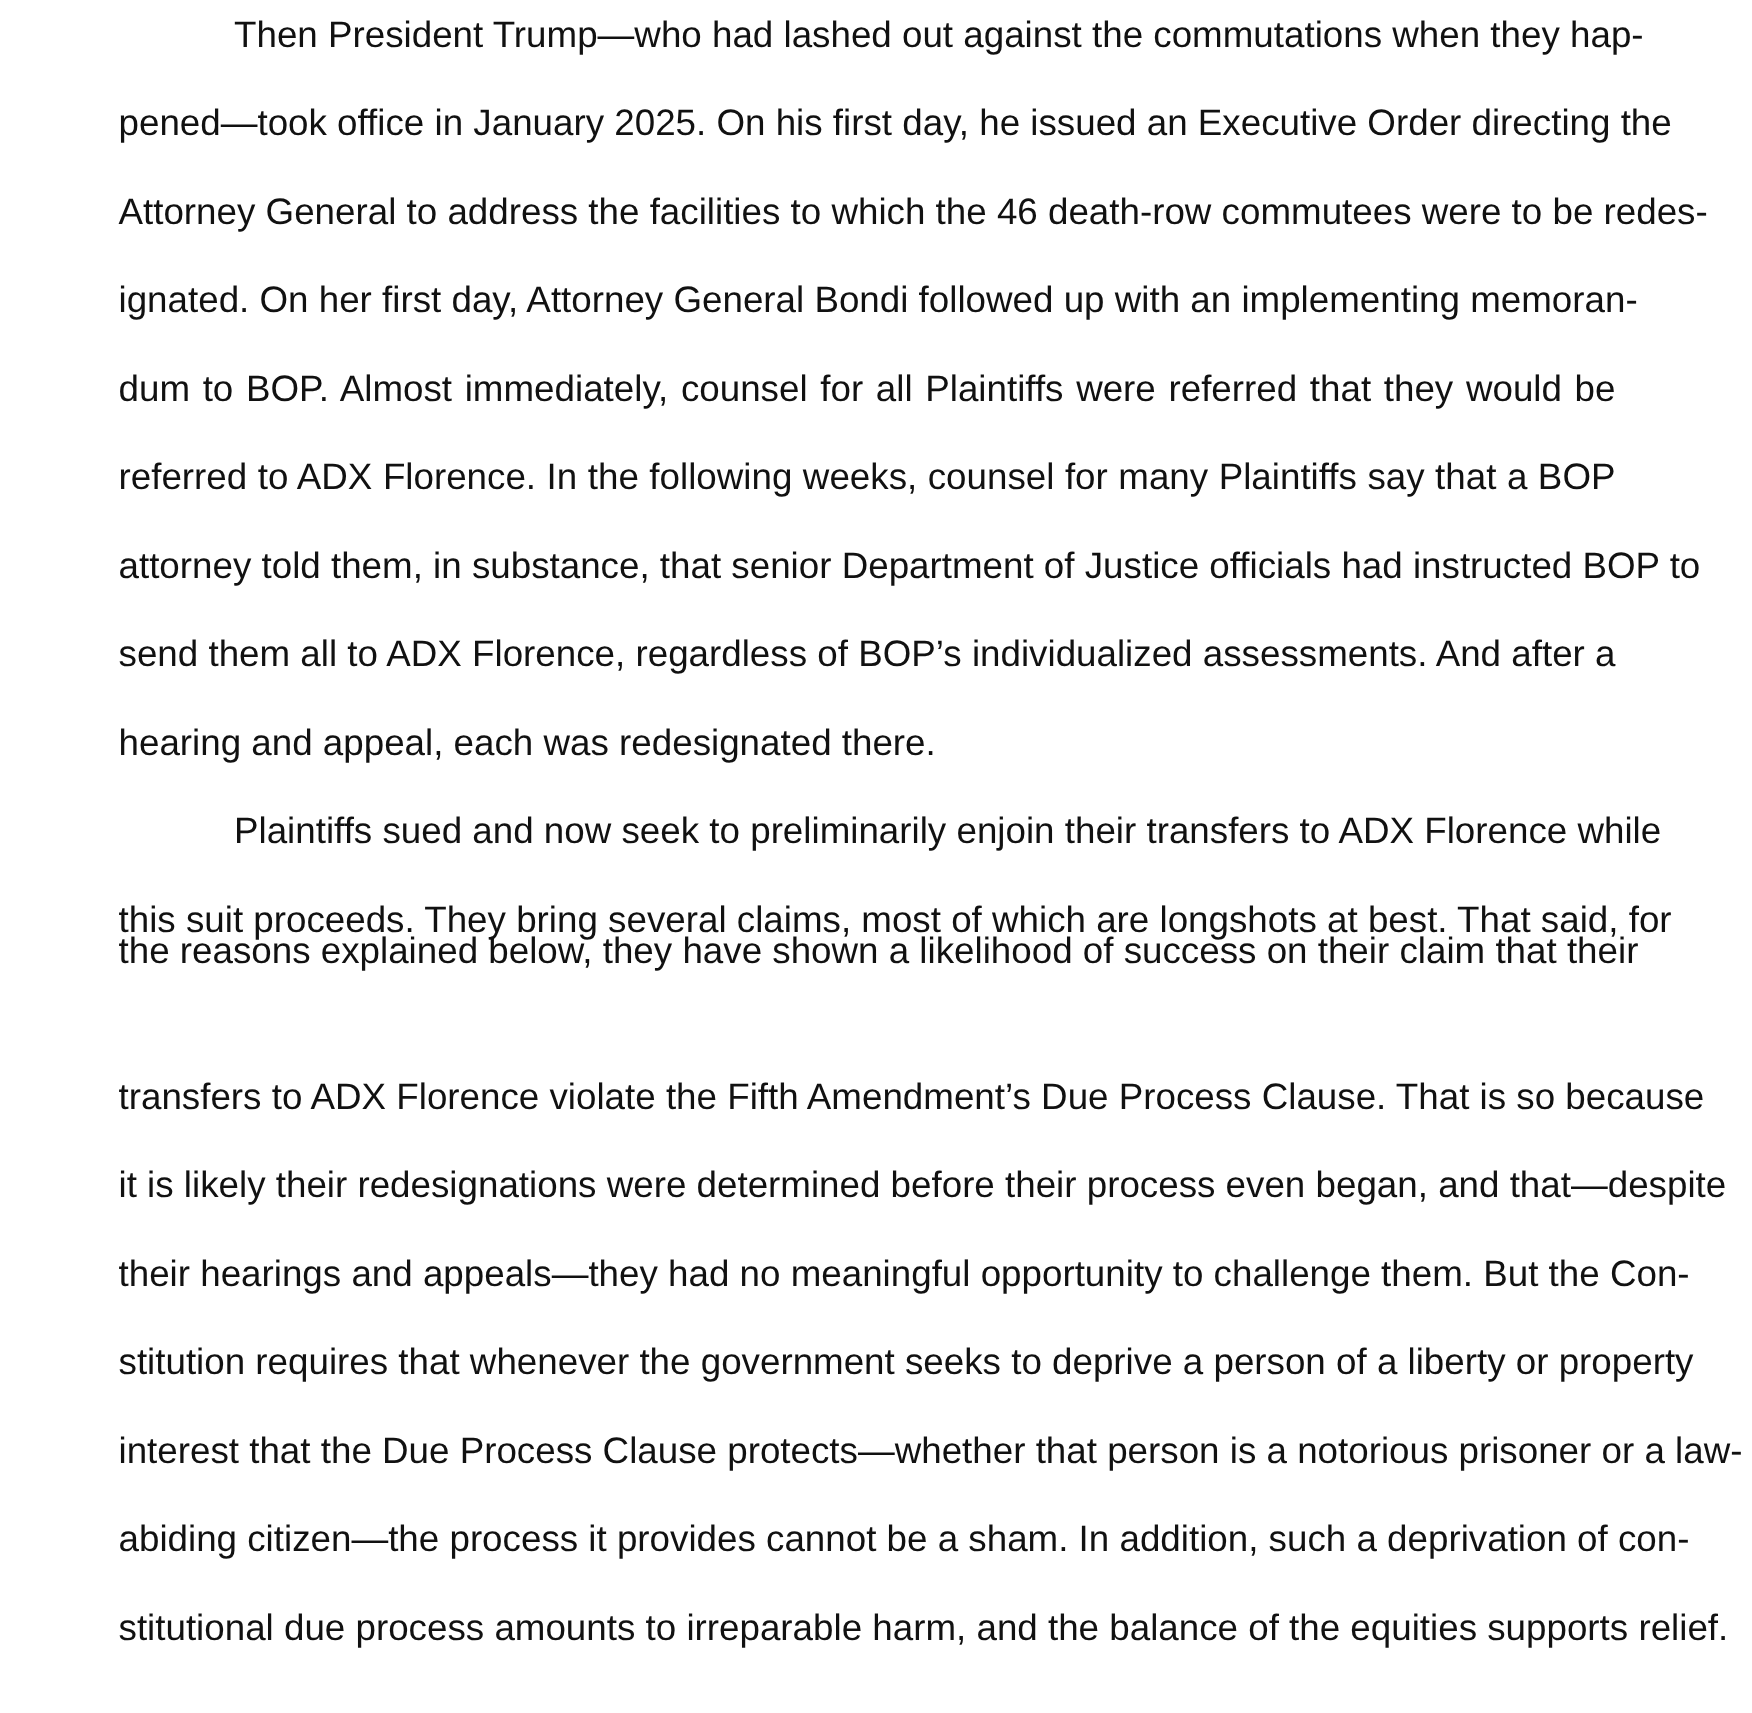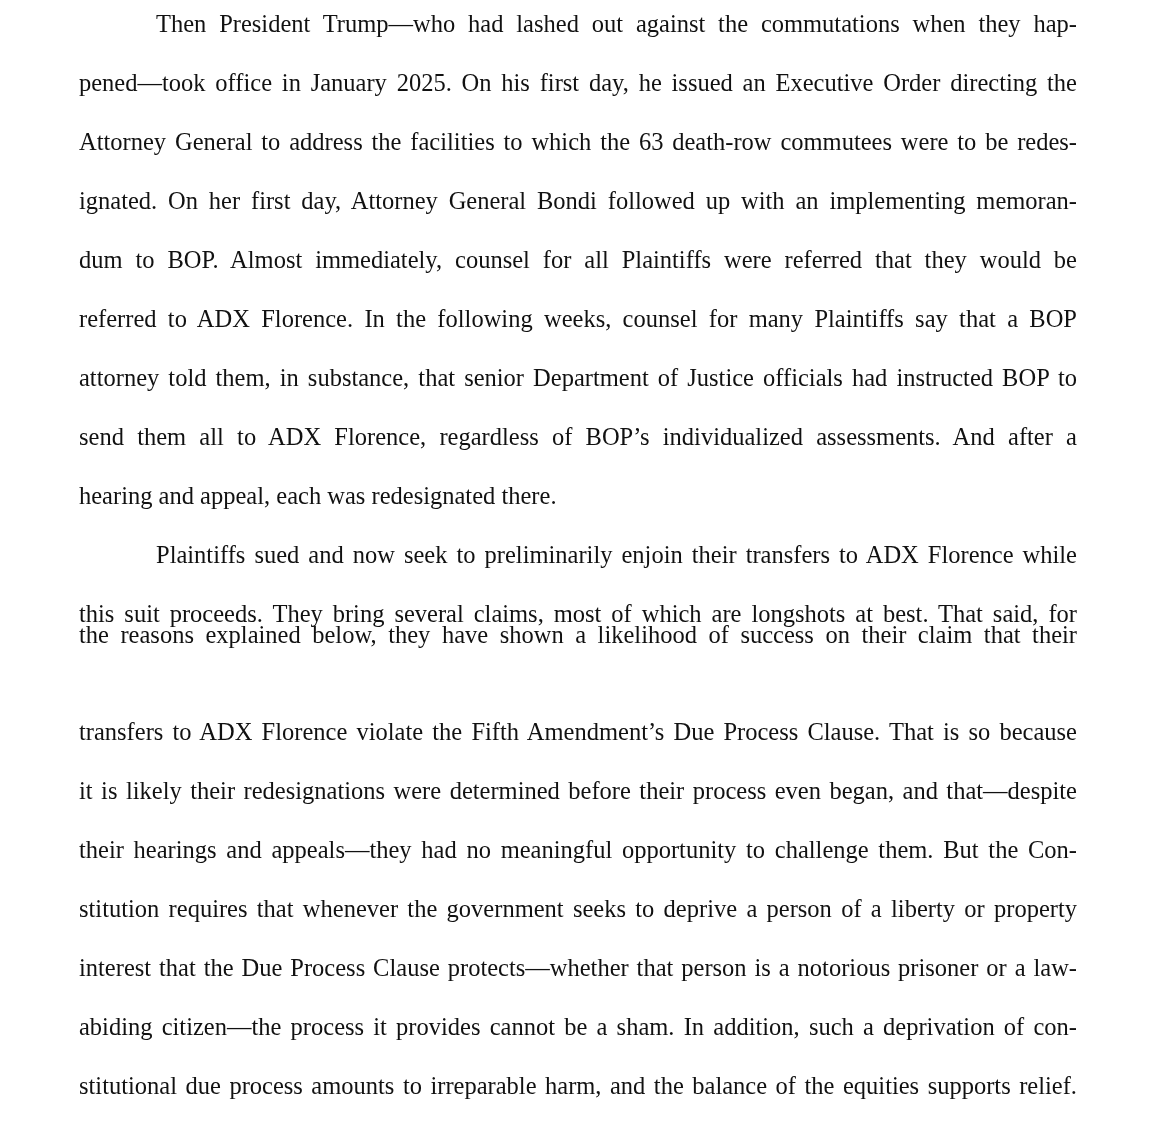--- a/index.html
+++ b/index.html
@@ -1,34 +1,34 @@
 <!DOCTYPE html>
 <html><head>
 <meta charset="utf-8">
 <style>
   html, body { margin: 0; padding: 0; background: #ffffff; }
   body { width: 1168px; height: 1142px; overflow: hidden; position: relative; }
   .page { position: absolute; left: 79px; top: 0; width: 998px; }
   .line {
     position: absolute; left: 0; width: 998px;
-    font-family: Liberation Serif, serif;
+    font-family: Liberation Sans, sans-serif;
     font-size: 24.5px; color: #111111; white-space: nowrap;
     text-align: justify; text-align-last: justify; height: 30px; line-height: 30px;
   }
   .line.indent { left: 77px; width: 921px; }
   .line.last { text-align-last: left; }
 </style>
 </head>
 <body>
 
 <div class="page">
   <div>
     <div class="line indent" style="top:9px">Then President Trump—who had lashed out against the commutations when they hap-</div>
     <div class="line" style="top:68px">pened—took office in January 2025.  On his first day, he issued an Executive Order directing the</div>
-    <div class="line" style="top:127px">Attorney General to address the facilities to which the 63 death-row commutees were to be redes-</div>
+    <div class="line" style="top:127px">Attorney General to address the facilities to which the 46 death-row commutees were to be redes-</div>
     <div class="line" style="top:186px">ignated.  On her first day, Attorney General Bondi followed up with an implementing memoran-</div>
     <div class="line" style="top:245px">dum to BOP.  Almost immediately, counsel for all Plaintiffs were referred that they would be</div>
     <div class="line" style="top:304px">referred to ADX Florence.  In the following weeks, counsel for many Plaintiffs say that a BOP</div>
     <div class="line" style="top:363px">attorney told them, in substance, that senior Department of Justice officials had instructed BOP to</div>
     <div class="line" style="top:422px">send them all to ADX Florence, regardless of BOP’s individualized assessments.  And after a</div>
     <div class="line last" style="top:481px">hearing and appeal, each was redesignated there.</div>
   </div>
   <div>
     <div class="line indent" style="top:540px">Plaintiffs sued and now seek to preliminarily enjoin their transfers to ADX Florence while</div>
     <div class="line" style="top:599px">this suit proceeds.  They bring several claims, most of which are longshots at best.  That said, for</div>

